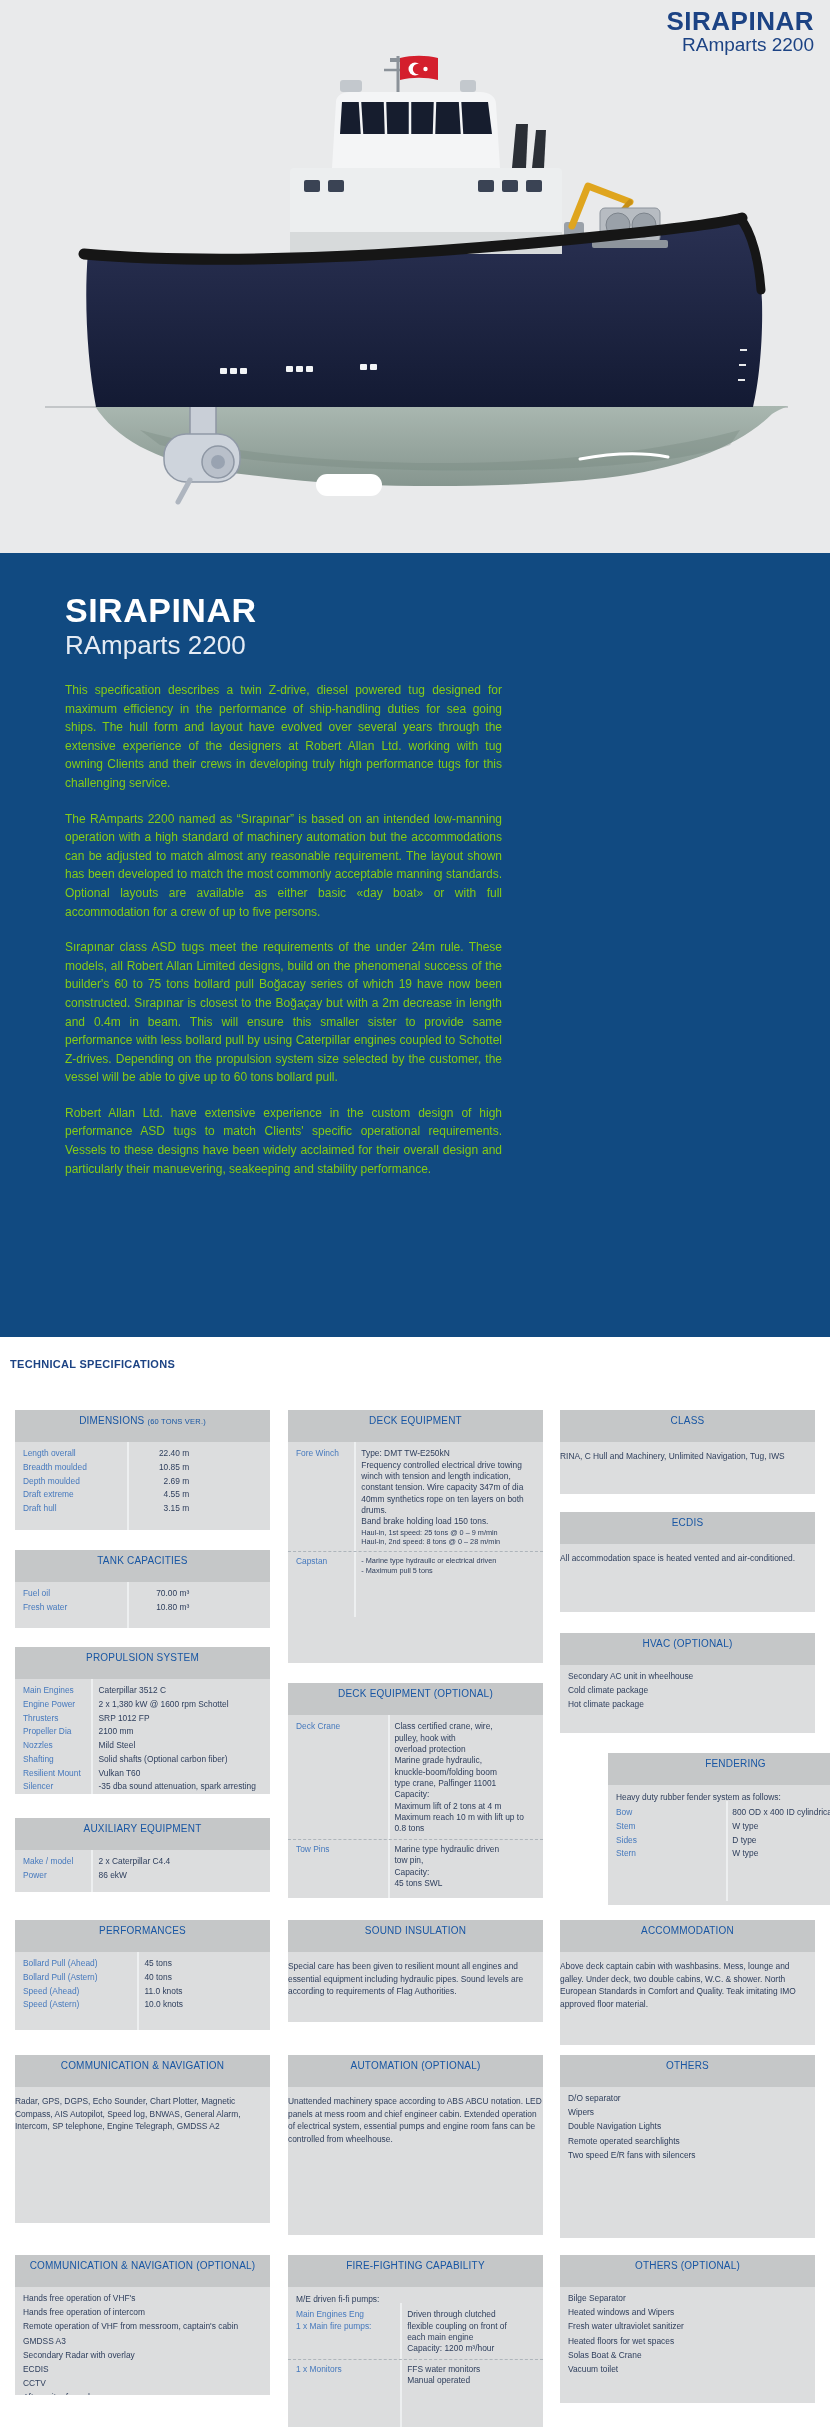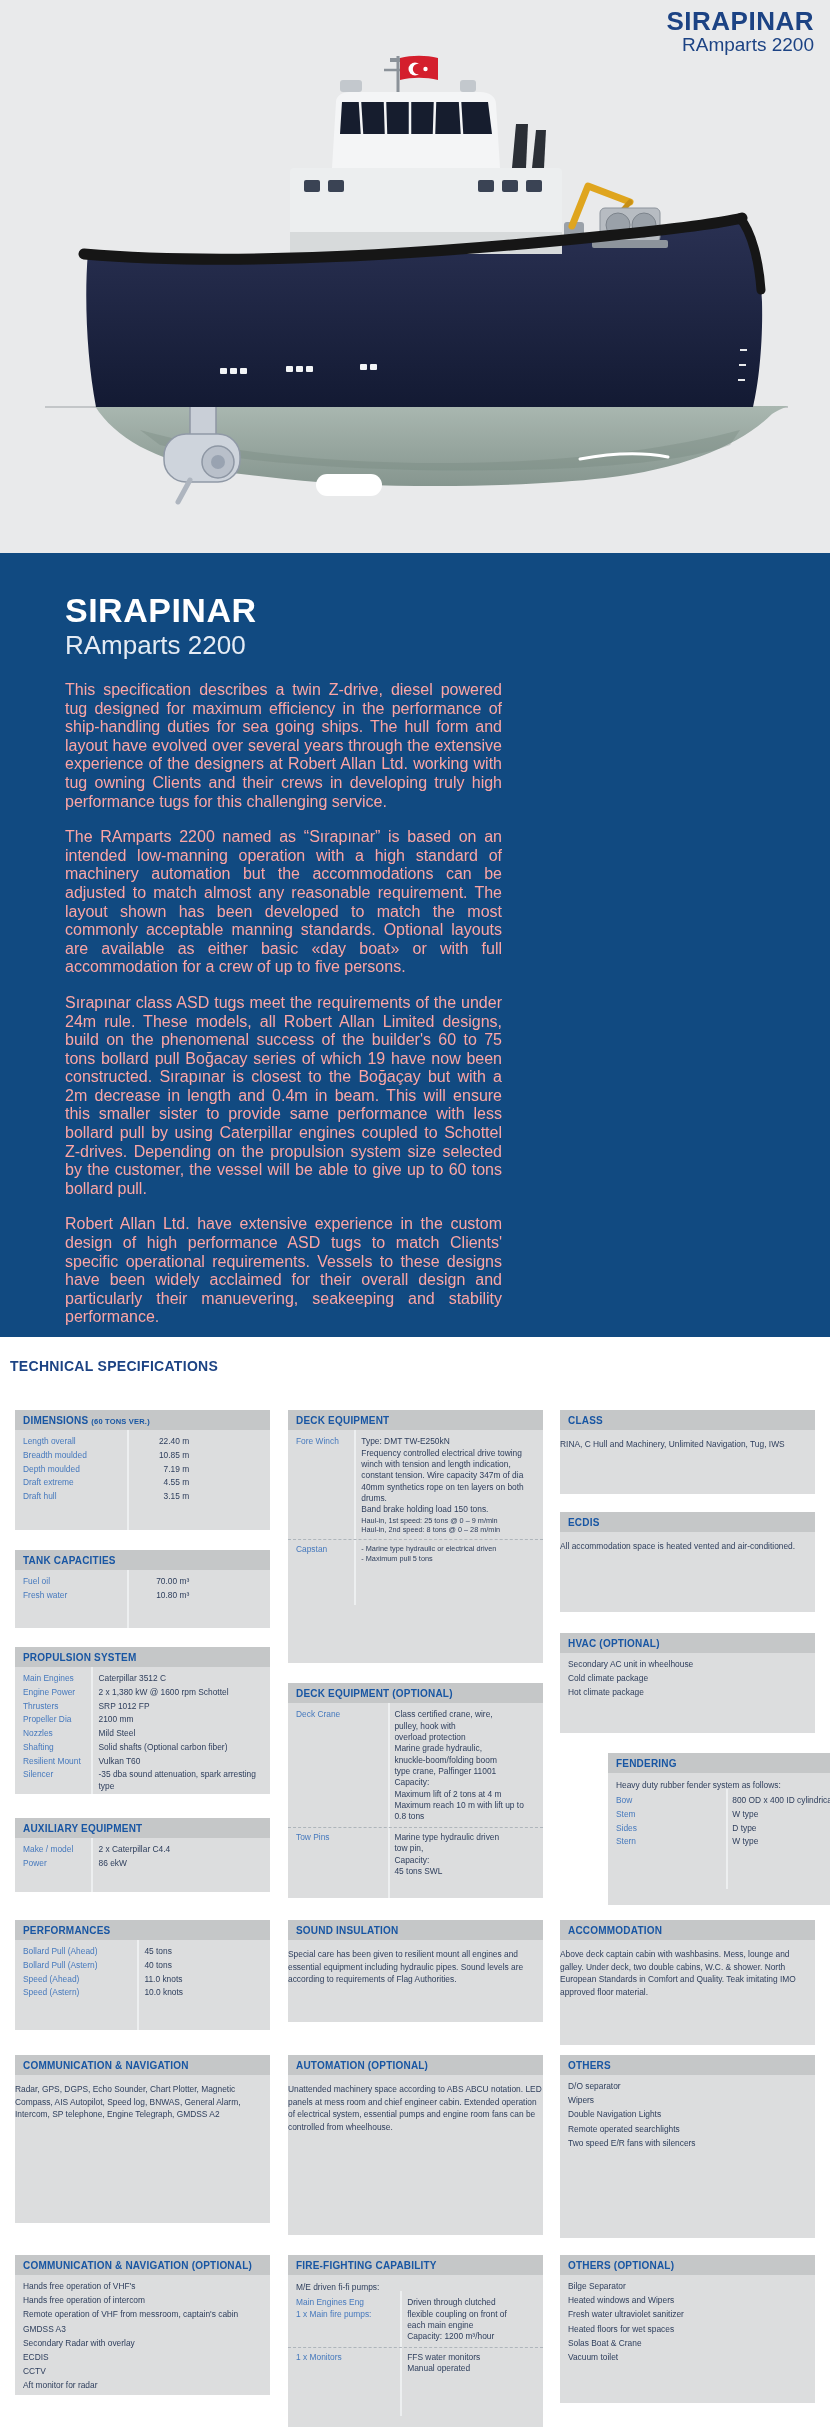--- a/index.html
+++ b/index.html
@@ -7,25 +7,25 @@
   .page{position:relative;width:830px;height:2427px;background:#ffffff;overflow:hidden;}
   .top{position:absolute;left:0;top:0;width:830px;height:553px;background:#e9eaeb;}
   .brand{position:absolute;top:8px;right:16px;text-align:right;}
   .brand .t{font-size:26px;font-weight:bold;color:#1c4384;letter-spacing:.5px;line-height:1.05;}
   .brand .s{font-size:19px;color:#1c4384;line-height:1.1;}
   .boat{position:absolute;left:40px;top:50px;}
   .blue{position:absolute;left:0;top:553px;width:830px;height:784px;background:#114a81;overflow:hidden;}
   .blue-inner{position:absolute;left:65px;top:38px;width:437px;}
   .blue-inner h1{margin:0;font-size:34px;color:#ffffff;letter-spacing:.5px;font-weight:bold;}
   .blue-inner h2{margin:0 0 20px;font-size:26px;font-weight:normal;color:#e4ebf4;}
-  .blue-inner p{margin:0 0 17px;font-size:16px;line-height:18.6px;color:#fca5a5;text-align:justify;}
-  .tech-h{position:absolute;left:10px;top:1358px;font-size:14px;font-weight:bold;color:#1c4384;letter-spacing:.3px;}
+  .blue-inner p{margin:0 0 17px;font-size:12px;line-height:18.6px;color:#84cc16;text-align:justify;}
+  .tech-h{position:absolute;left:10px;top:1358px;font-size:11px;font-weight:bold;color:#1c4384;letter-spacing:.3px;}
   .grid{position:absolute;left:0;top:0;width:830px;height:2427px;}
   .box{position:absolute;width:255px;background:#dcddde;overflow:hidden;box-sizing:border-box;}
-  .box-h{background:#c5c7c8;color:#1856a3;font-weight:bold;font-size:10px;padding:5px 8px 4px;letter-spacing:.2px;}
+  .box-h{background:#c5c7c8;color:#1856a3;font-weight:normal;font-size:10px;padding:5px 8px 16px;letter-spacing:.2px;text-align:center;}
   .sfx{font-size:7.5px;margin-left:3px;}
   .box-b{position:relative;padding:5px 0;font-size:8.4px;color:#30405e;}
   .kvwrap{position:relative;}
   .kvwrap.hasdiv::before{content:"";position:absolute;left:var(--divx);top:-5px;bottom:-40px;width:2px;background:#edeff0;}
   .kv{display:flex;padding:1.2px 0;line-height:1.35;position:relative;}
   .lbl{flex:0 0 var(--lw,30%);padding:0 6px 0 8px;box-sizing:border-box;color:#4679bd;white-space:pre-line;}
   .val{flex:1 1 auto;padding:0 8px 0 7px;white-space:pre-line;}
   .va-right .val{flex:0 0 62px;text-align:right;padding:0 2px 0 0;}
   .dash .kv + .kv{border-top:1px dashed #aeb5bb;margin-top:3px;padding-top:4px;}
   .txt{margin:0;padding:3px 0;line-height:1.5;}
@@ -150,21 +150,21 @@
             <div class="kv">
               <div class="lbl">Length overall</div>
               <div class="val">22.40 m</div>
             </div>
             <div class="kv">
               <div class="lbl">Breadth moulded</div>
               <div class="val">10.85 m</div>
             </div>
             <div class="kv">
               <div class="lbl">Depth moulded</div>
-              <div class="val">7.19 m</div>
+              <div class="val">2.69 m</div>
             </div>
             <div class="kv">
               <div class="lbl">Draft extreme</div>
               <div class="val">4.55 m</div>
             </div>
             <div class="kv">
               <div class="lbl">Draft hull</div>
               <div class="val">3.15 m</div>
             </div>
           </div>

